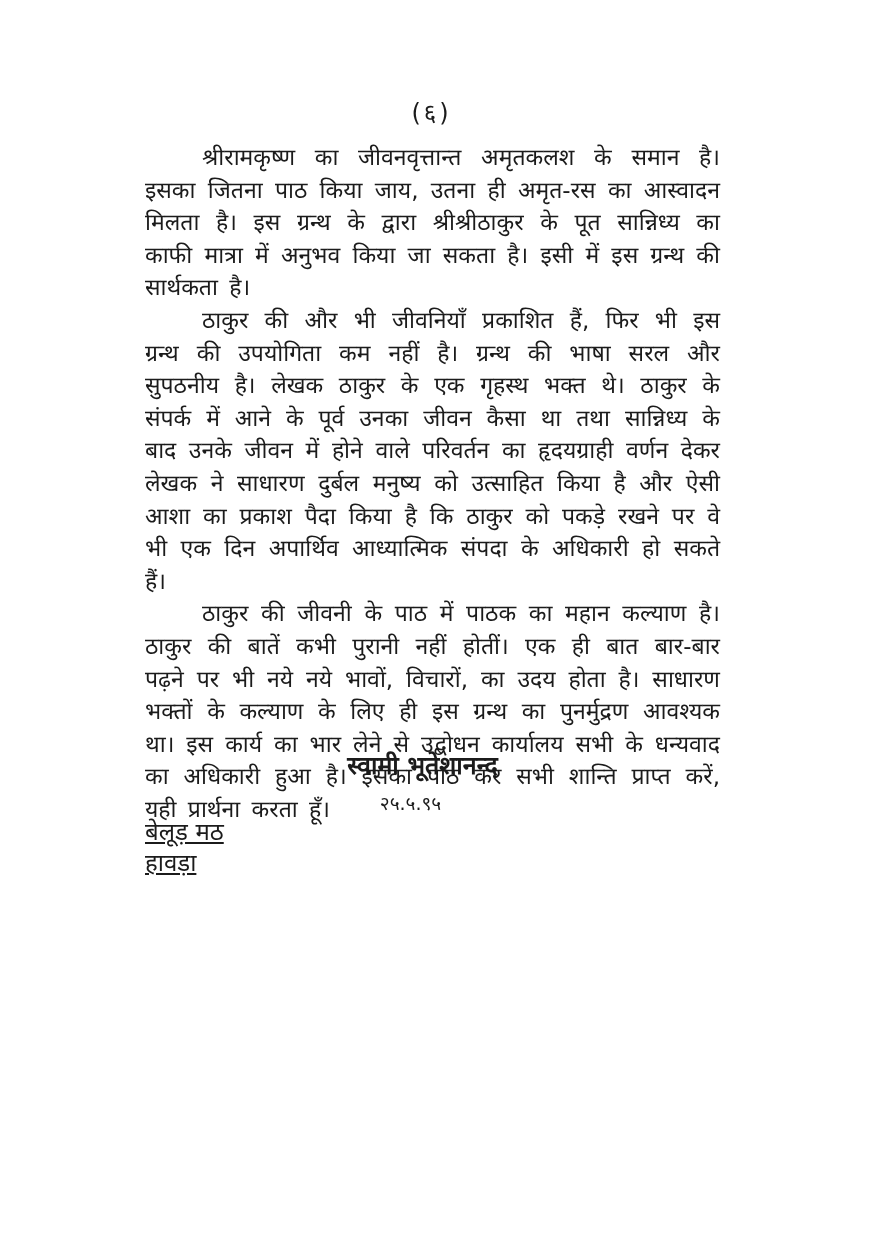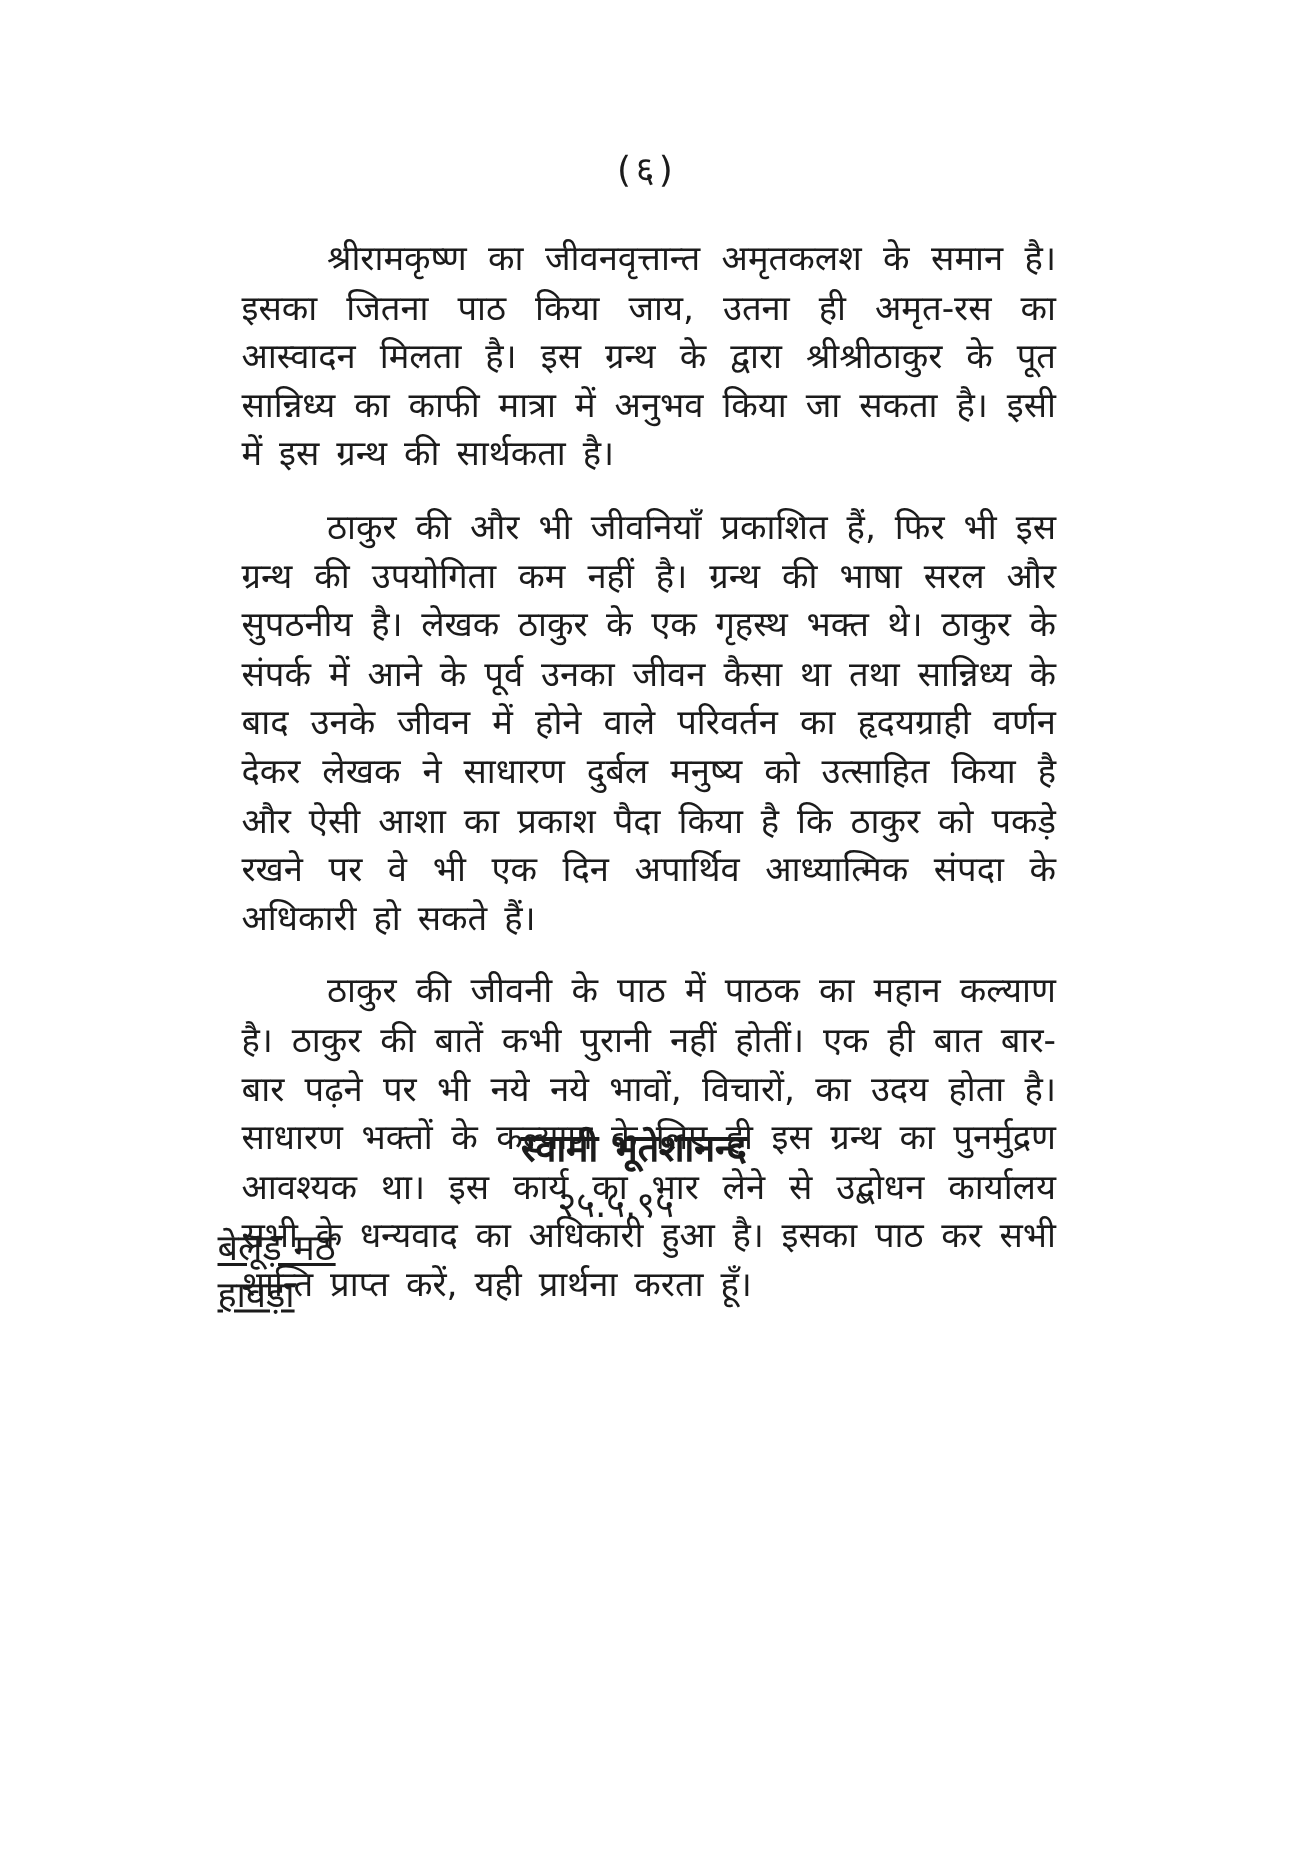--- a/index.html
+++ b/index.html
@@ -29,38 +29,38 @@
     position: absolute;
     top: 141px;
     left: 145px;
     width: 575px;
     font-size: 23px;
     line-height: 32.6px;
     text-align: justify;
     word-spacing: 4px;
   }
   .body-text p {
-    margin: 16px;
+    margin: 0;
     padding: 0;
     text-indent: 57px;
   }
   .signature-block {
     position: absolute;
     top: 750px;
     left: 145px;
     width: 555px;
     text-align: center;
   }
   .sig-name {
     font-weight: bold;
     font-size: 25px;
     line-height: 32px;
   }
   .sig-date {
-    font-size: 24px;
+    font-size: 19px;
     line-height: 30px;
     margin-top: 6px;
     padding-right: 24px;
   }
   .place-block {
     position: absolute;
     top: 817px;
     left: 145px;
     font-size: 24px;
     line-height: 31px;

